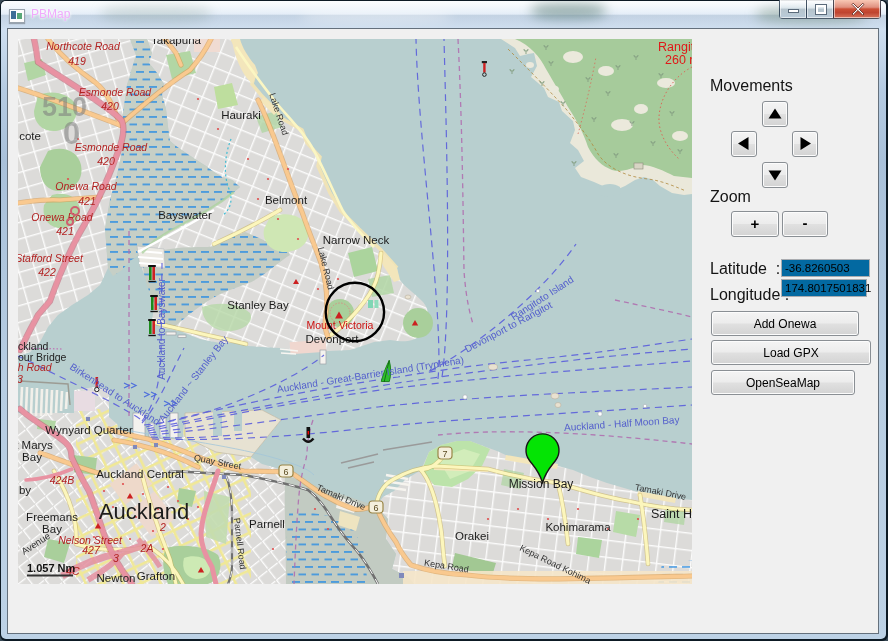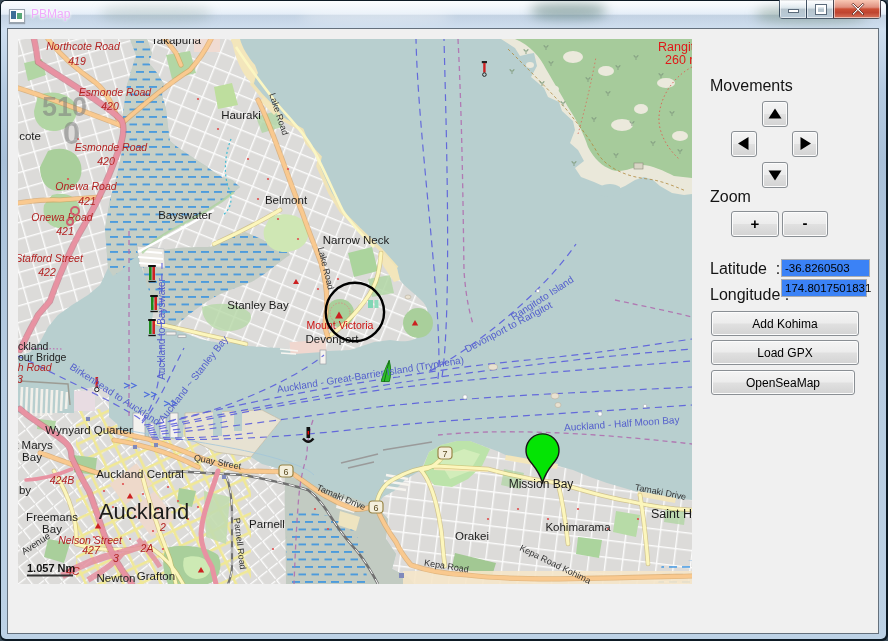--- a/index.html
+++ b/index.html
@@ -19,21 +19,21 @@
 #capmax{left:806px;width:28px;background:linear-gradient(180deg,rgba(255,255,255,.9),rgba(228,238,248,.6) 45%,rgba(165,180,198,.55) 50%,rgba(200,215,232,.75))}
 #capclose{left:833px;width:48px;border-radius:0 0 4px 0;background:linear-gradient(180deg,#f8c7b4 0%,#e09180 40%,#cc4f35 50%,#bf4430 70%,#d8745c 100%)}
 #capmin .ic{position:absolute;left:8px;top:9px;width:11px;height:4px;background:#fff;border:1px solid #5a6a7a;box-sizing:border-box}
 #capmax .ic{position:absolute;left:9px;top:5px;width:10px;height:9px;background:transparent;border:2px solid #fff;outline:1px solid #5a6a7a;box-sizing:border-box}
 #capclose .ic{position:absolute;left:17px;top:2px;width:14px;height:14px}
 
 .lbl{position:absolute;font-size:16px;color:#141414}
 .wbtn{position:absolute;box-sizing:border-box;border:1px solid #8a8f94;border-radius:3px;
  background:linear-gradient(180deg,#f4f4f4 0%,#ececec 48%,#e0e0e0 52%,#d3d3d3 100%);
  box-shadow:inset 0 0 0 1px #fcfcfc;color:#000;text-align:center}
-.tbox{position:absolute;box-sizing:border-box;border:1px solid #aaacb0;background:#3b82f6;font-size:11.5px;color:#000;padding-left:3px}
+.tbox{position:absolute;box-sizing:border-box;border:1px solid #aaacb0;background:#0369a1;font-size:11.5px;color:#000;padding-left:3px}
 </style></head>
 <body>
 <div id="winborder"></div>
 <div id="glass">
   <div class="sheen"></div>
   <div class="smudge" style="left:100px;top:4px;width:110px;height:18px;background:rgba(110,135,125,.22)"></div>
   <div class="smudge" style="left:530px;top:2px;width:75px;height:16px;background:rgba(60,100,90,.45)"></div>
   <div class="smudge" style="left:755px;top:6px;width:110px;height:16px;background:rgba(95,125,100,.40)"></div>
   <div class="smudge" style="left:300px;top:8px;width:150px;height:14px;background:rgba(255,255,255,.35)"></div>
 </div>
@@ -604,15 +604,15 @@
 <div class="wbtn" style="left:762px;top:162px;width:26px;height:26px"><svg width="24" height="24">
       <path d="M12 17.5 5.5 7.5 18.5 7.5Z" fill="#000"></path>
     </svg></div>
 <div class="lbl" style="left:710px;top:188px">Zoom</div>
 <div class="wbtn" style="left:731px;top:211px;width:48px;height:26px;font-size:15px;font-weight:bold;line-height:24px">+</div>
 <div class="wbtn" style="left:782px;top:211px;width:46px;height:26px;font-size:15px;font-weight:bold;line-height:22px">-</div>
 <div class="lbl" style="left:710px;top:260px">Latitude&nbsp; :</div>
 <div class="lbl" style="left:710px;top:286px">Longitude :</div>
 <div class="tbox" style="left:781px;top:259px;width:89px;height:18px;line-height:17px">-36.8260503</div>
 <div class="tbox" style="left:781px;top:279px;width:86px;height:18px;line-height:17px">174.8017501831</div>
-<div class="wbtn" style="left:711px;top:311px;width:148px;height:25px;font-size:12px;line-height:24px">Add Kohima</div>
-<div class="wbtn" style="left:711px;top:340px;width:148px;height:25px;font-size:12px;line-height:24px">Load GPX</div>
+<div class="wbtn" style="left:711px;top:311px;width:148px;height:25px;font-size:12px;line-height:24px">Add Onewa</div>
+<div class="wbtn" style="left:711px;top:340px;width:160px;height:25px;font-size:12px;line-height:24px">Load GPX</div>
 <div class="wbtn" style="left:711px;top:370px;width:144px;height:25px;font-size:12px;line-height:24px">OpenSeaMap</div>
 
 </body></html>

